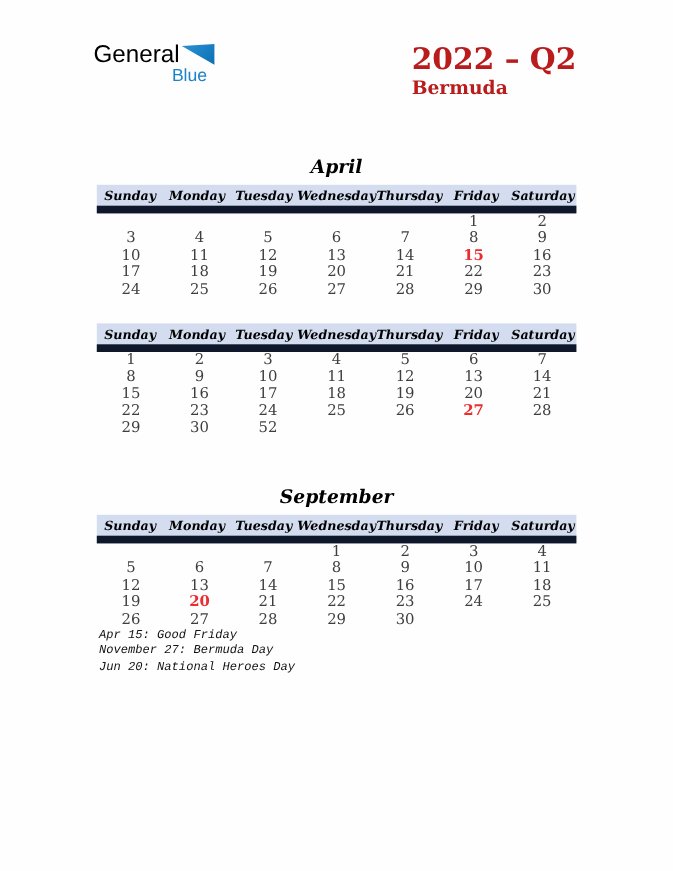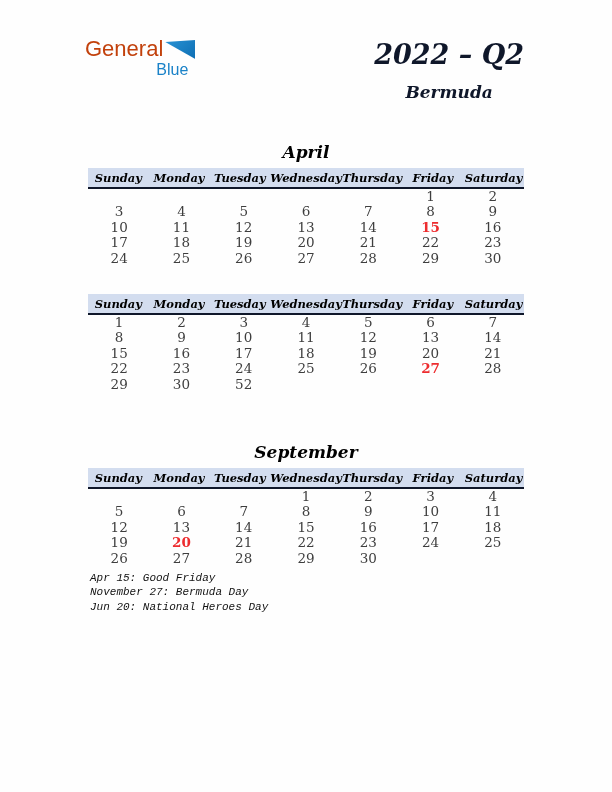--- a/index.html
+++ b/index.html
@@ -17,21 +17,21 @@
     position: absolute;
     left: 85px;
     top: 38px;
     font-family: "Liberation Sans", sans-serif;
   }
   .logo-top {
     display: flex;
     align-items: flex-end;
     font-size: 22px;
     line-height: 22px;
-    color: #c2410c;
+    color: #000000;
     letter-spacing: 0px;
   }
   .logo-triangle {
     display: inline-block;
     width: 30px;
     height: 19px;
     margin-left: 2px;
     margin-bottom: 1px;
     background: linear-gradient(135deg, #2a93d5 0%, #0e6fb4 100%);
     clip-path: polygon(0 10%, 100% 0, 100% 100%);
@@ -43,27 +43,26 @@
     text-align: right;
     padding-right: 7px;
     margin-top: 0px;
   }
 
   
   .title-block {
     position: absolute;
     top: 40px;
     right: 88px;
-    text-align: center;
-    color: #0f172a;
-    font-style: italic;
+    text-align: left;
+    color: #b91c1c;
     font-weight: bold;
   }
   .title-main { font-size: 27px; line-height: 30px; }
-  .title-sub  { font-size: 17px; line-height: 21px; margin-top: 12px; }
+  .title-sub  { font-size: 17px; line-height: 21px; }
 
   
   .month {
     position: absolute;
     left: 88px;
     width: 436px;
     margin-top: 28px;
   }
   .month-title {
     text-align: center;
@@ -71,21 +70,21 @@
     font-weight: bold;
     font-size: 17px;
     height: 24px;
     line-height: 24px;
     color: #000000;
   }
   .day-band {
     display: grid;
     grid-template-columns: repeat(7, 1fr);
     background: #d3ddef;
-    border-bottom: 2px solid #0f172a;
+    border-bottom: 7px solid #0f172a;
     height: 19px;
     margin-top: 4px;
     align-items: center;
   }
   .day-name {
     text-align: center;
     font-style: italic;
     font-weight: bold;
     font-size: 11.5px;
     color: #000000;

